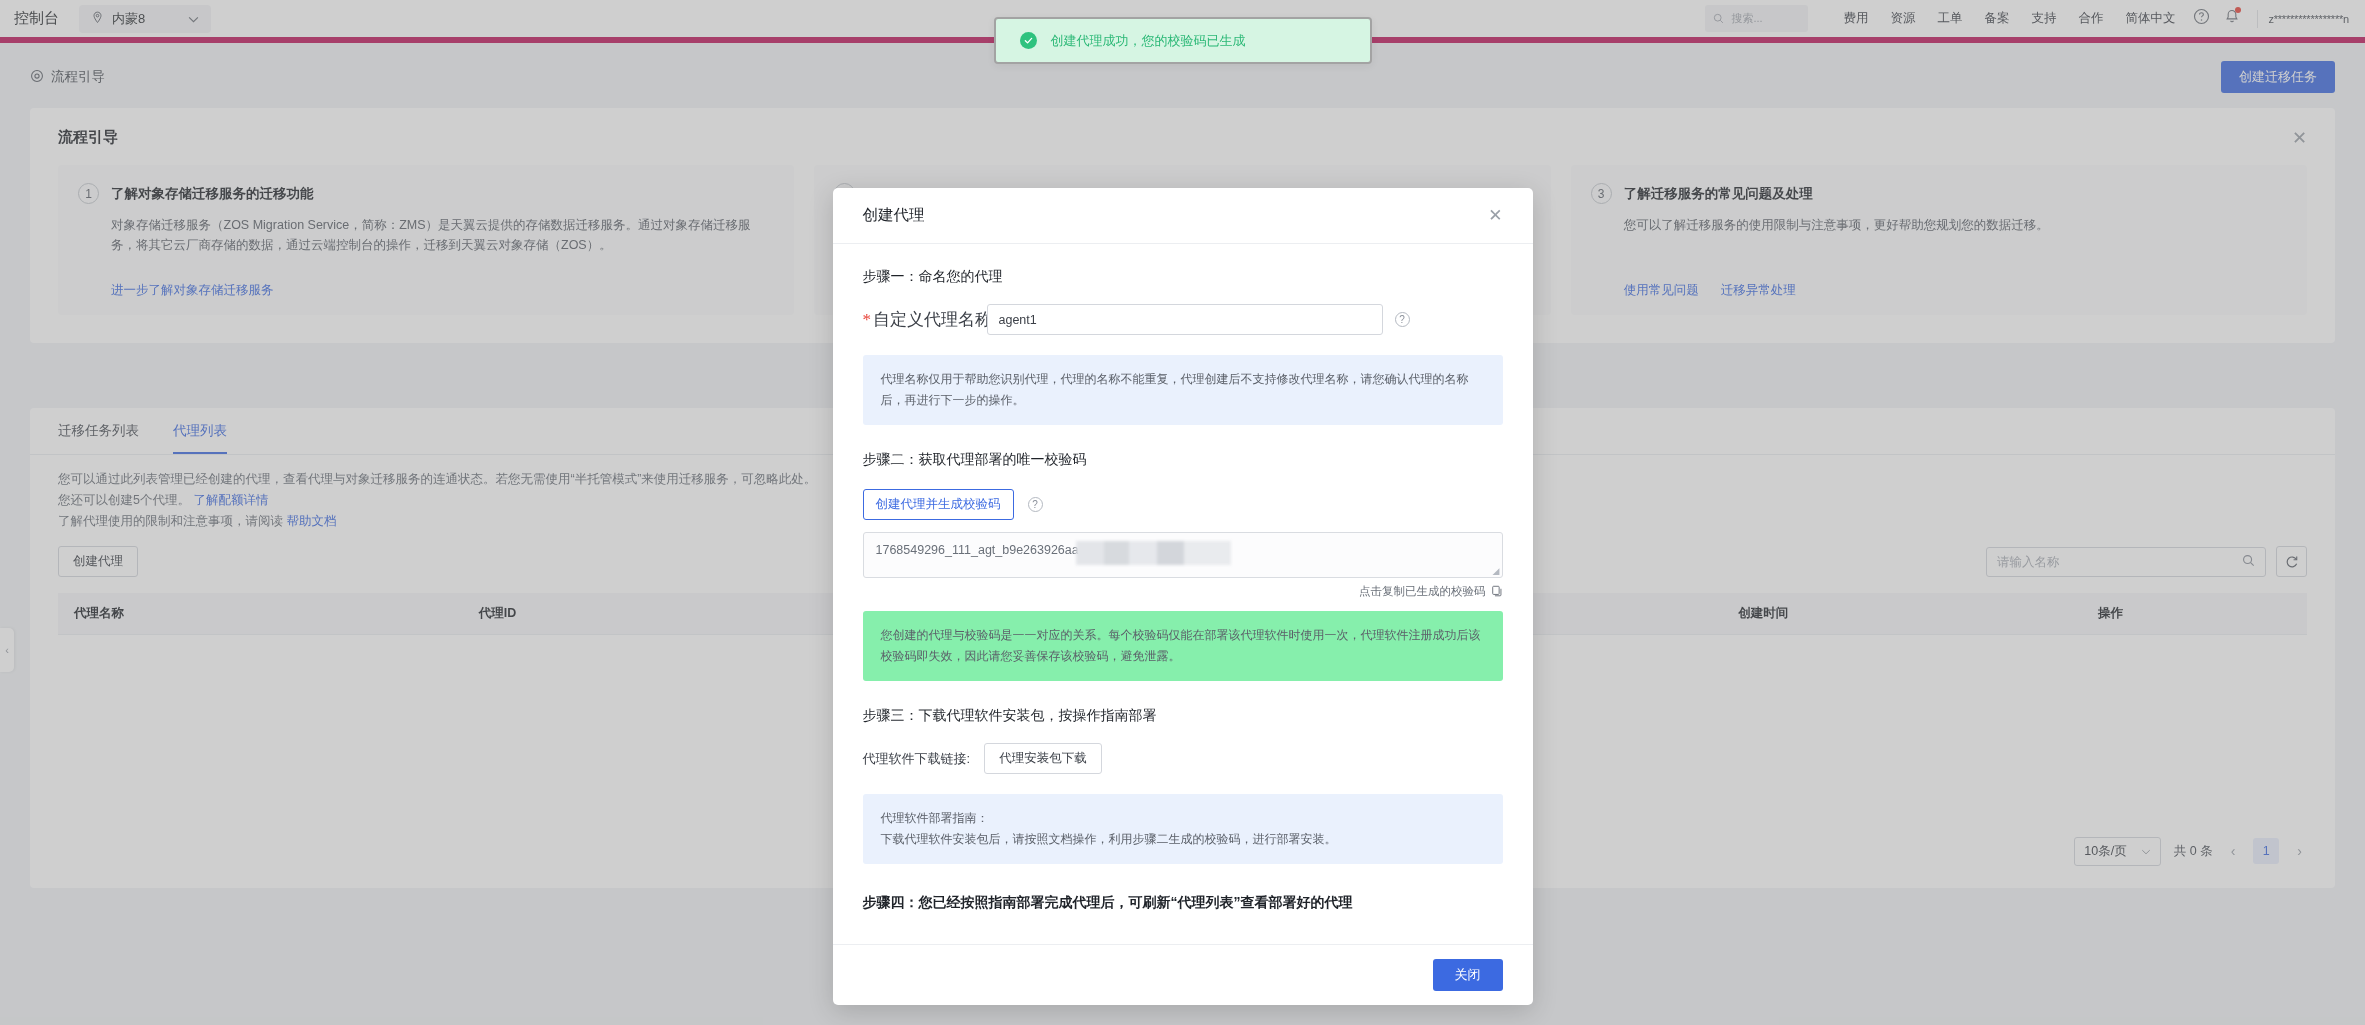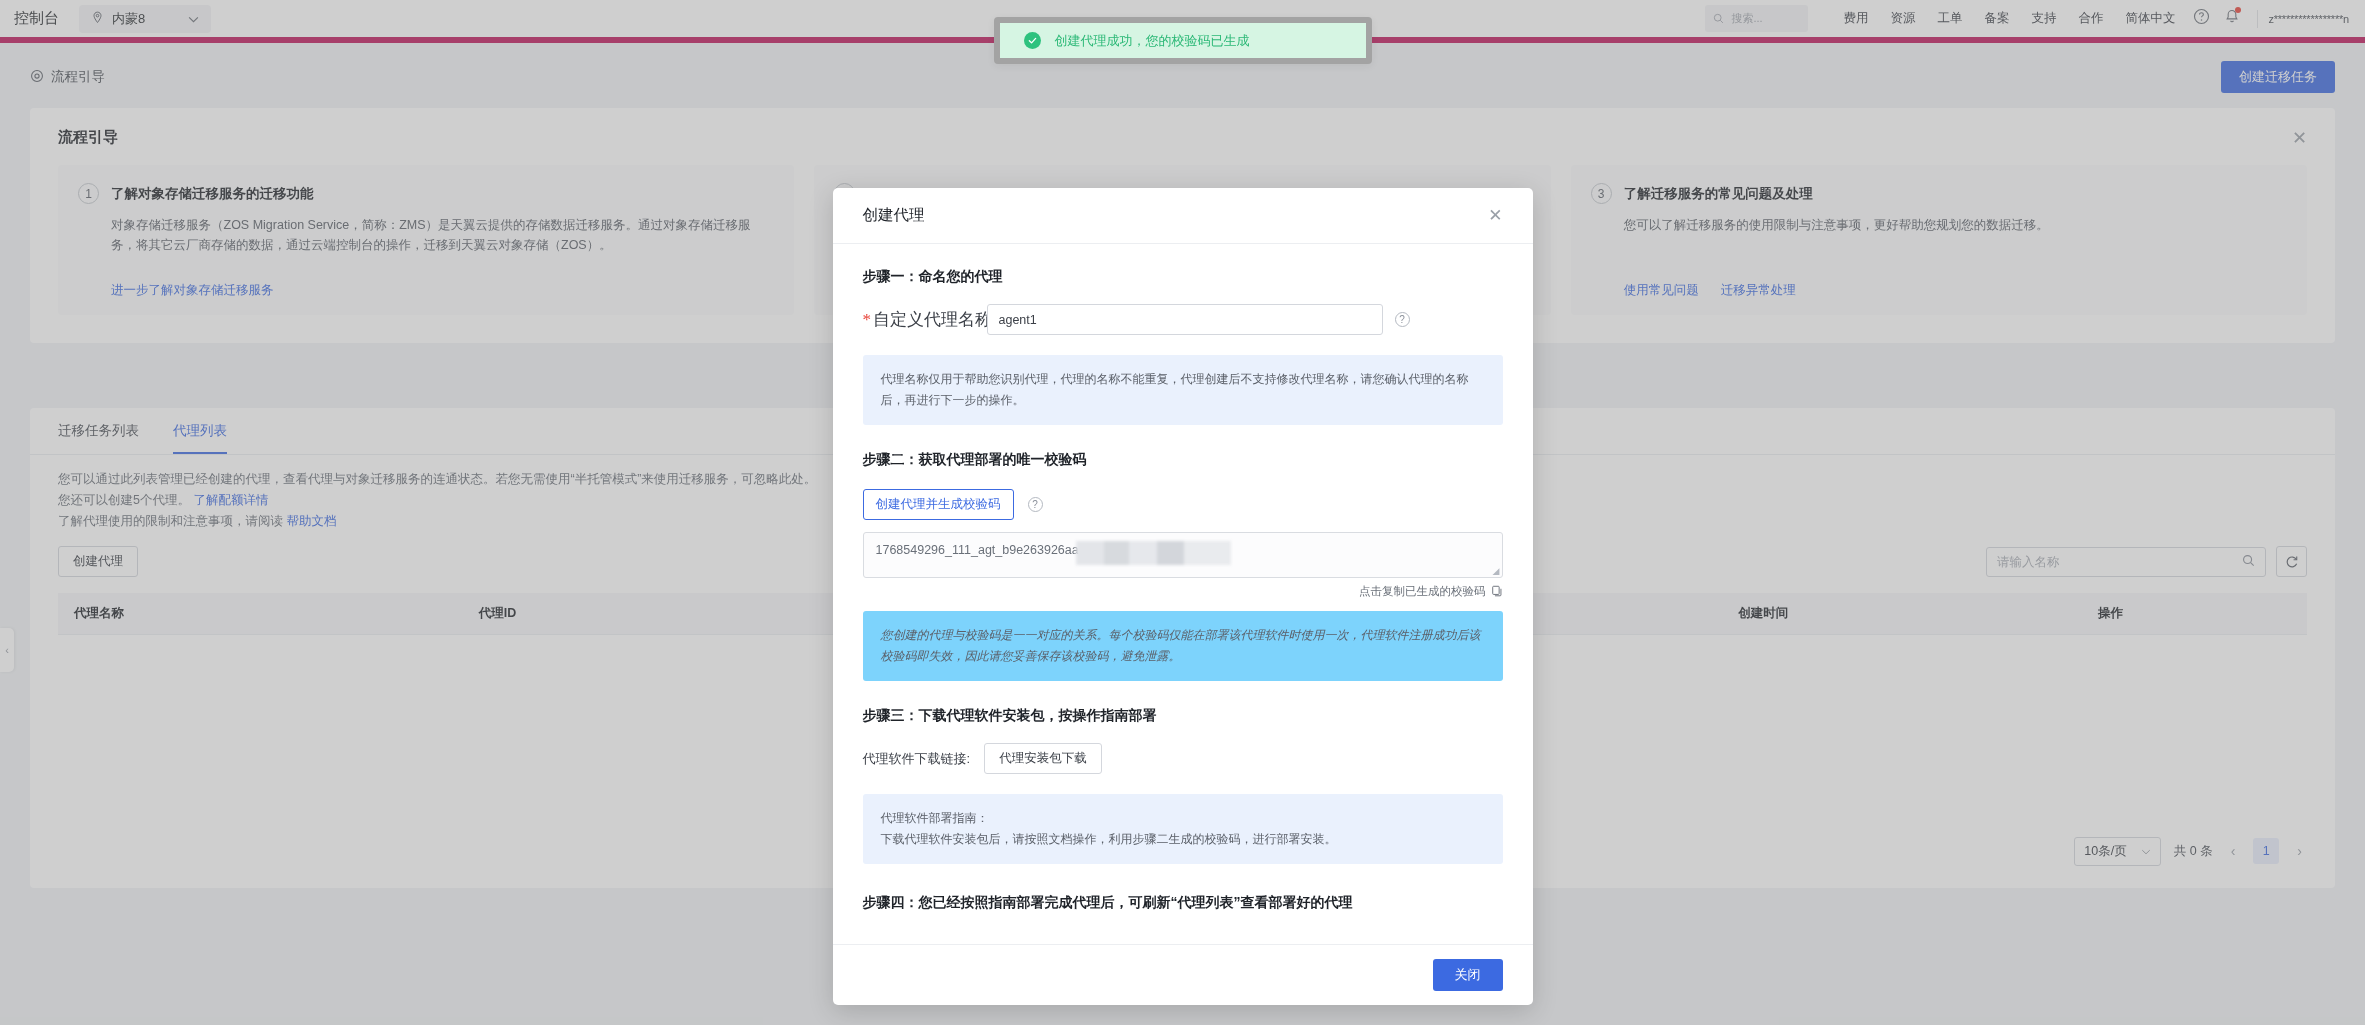--- a/index.html
+++ b/index.html
@@ -35,21 +35,21 @@
   .searchbox .sph { font-size: 11px; color: #a0a4ad; }
   .tn-link { font-size: 12.5px; color: #3c4048; padding: 0 11px; cursor: pointer; white-space: nowrap; }
   .tn-icon { margin: 0 7px; position: relative; color: #6b7078; cursor: pointer; }
   .tn-dot { position: absolute; top: -1px; right: -1px; width: 6px; height: 6px; border-radius: 50%; background: #e8443a; }
   .tn-sep { width: 1px; height: 18px; background: #e0e2e6; margin: 0 10px; }
   .tn-user { font-size: 11px; color: #4a4f57; letter-spacing: -0.2px; max-width: 130px; overflow: hidden; white-space: nowrap; }
 
   
   .toast {
     position: absolute; top: 17px; left: 50%; transform: translateX(-50%);
-    z-index: 120; background: #d6f5e3; border: 6px solid #a3a3a3;
+    z-index: 120; background: #d6f5e3; border: 2px solid #a3a3a3;
     border-radius: 4px; height: 47px; min-width: 378px; display: flex;
     align-items: center; gap: 14px; padding: 0 24px;
     box-shadow: 0 2px 8px rgba(0,0,0,0.06);
   }
   .toast-icon { width: 17px; height: 17px; border-radius: 50%; background: #2ec27e; display:flex; align-items:center; justify-content:center; }
   .toast-icon svg { display:block; }
   .toast-msg { font-size: 13px; color: #2bb876; }
 
   
   .crumbrow { position: absolute; top: 58px; left: 0; width: 2365px; height: 38px; display: flex; align-items: center; padding: 0 30px; }
@@ -136,34 +136,34 @@
   
   .modal {
     position: absolute; z-index: 200; left: 50%; transform: translateX(-50%);
     top: 188px; width: 700px; background: #fff; border-radius: 5px;
     box-shadow: 0 6px 26px rgba(0,0,0,0.16); display: flex; flex-direction: column;
   }
   .modal-head { height: 56px; display: flex; align-items: center; padding: 0 30px; border-bottom: 1px solid #eceef1; }
   .modal-title { font-size: 15.5px; color: #1f2329; }
   .modal-x { margin-left: auto; color: #9aa0a8; font-size: 17px; cursor: pointer; line-height: 1; }
   .modal-body { padding: 24px 30px 10px 30px; }
-  .step-title { font-size: 14px; font-weight: bold; color: #1f2329; margin-bottom: 18px; }
+  .step-title { font-size: 14px; font-weight: normal; color: #1f2329; margin-bottom: 18px; }
   .form-row { display: flex; align-items: center; gap: 12px; margin-bottom: 20px; }
   .form-label { font-size: 17px; color: #3c4048; width: 112px; text-align: left; white-space: nowrap; font-family: Liberation Serif, serif; }
   .req { color: #e8443a; margin-right: 2px; }
   .text-input {
     width: 396px; height: 31px; border: 1px solid #d4d7dd; border-radius: 3px;
     padding: 0 11px; font-size: 12.5px; color: #3c4048; outline: none; font-family: inherit;
   }
   .qmark-circle {
     width: 15px; height: 15px; border-radius: 50%; border: 1px solid #b4b9c1; color: #8a8f99;
     font-size: 10px; display: inline-flex; align-items: center; justify-content: center; cursor: pointer; flex: 0 0 auto;
   }
   .note-blue { background: #eaf1fd; border-radius: 3px; padding: 14px 18px; font-size: 12px; color: #5b6069; line-height: 21px; }
-  .note-red  { background: #7dd3fc; border-radius: 3px; padding: 14px 18px; font-size: 12px; color: #5b6069; line-height: 21px; font-style: italic; }
+  .note-red  { background: #86efac; border-radius: 3px; padding: 14px 18px; font-size: 12px; color: #5b6069; line-height: 21px; }
   .sec { margin-top: 26px; }
   .gen-row { display: flex; align-items: center; gap: 14px; margin-bottom: 12px; margin-top: 20px; }
   .btn-outline-primary {
     height: 31px; padding: 0 12px; border: 1px solid #3c6ae1; color: #3c6ae1; background: #fff;
     border-radius: 3px; font-size: 12.5px; cursor: pointer; font-family: inherit;
   }
   .code-box {
     position: relative; width: 100%; height: 46px; border: 1px solid #d9dce1; border-radius: 3px;
     background: #fcfcfd; padding: 10px 12px; font-size: 12.5px; color: #6a7079; overflow: hidden;
   }

